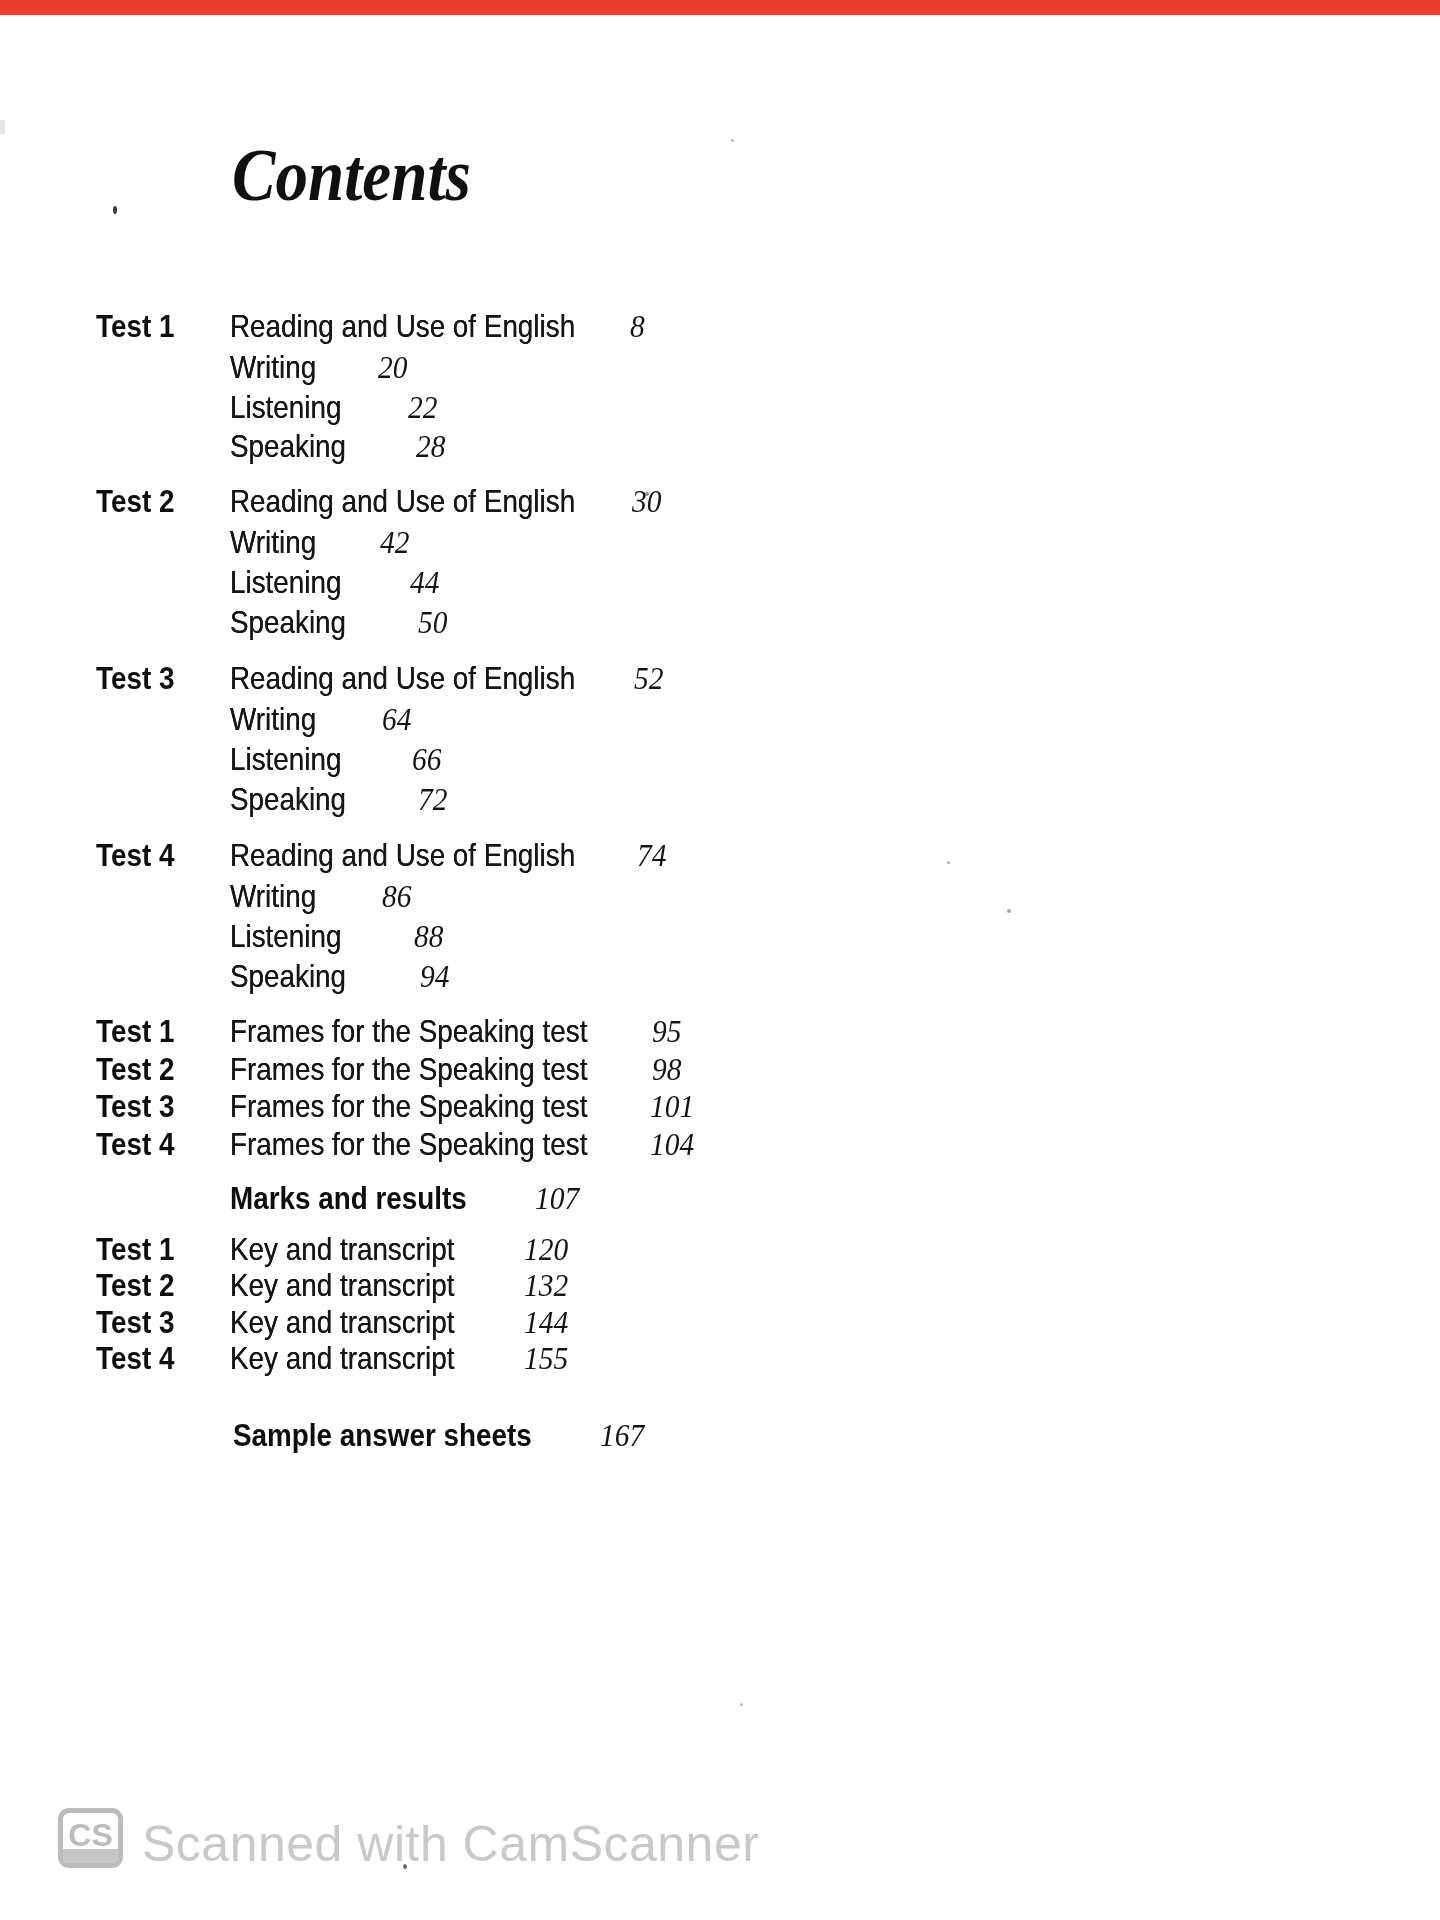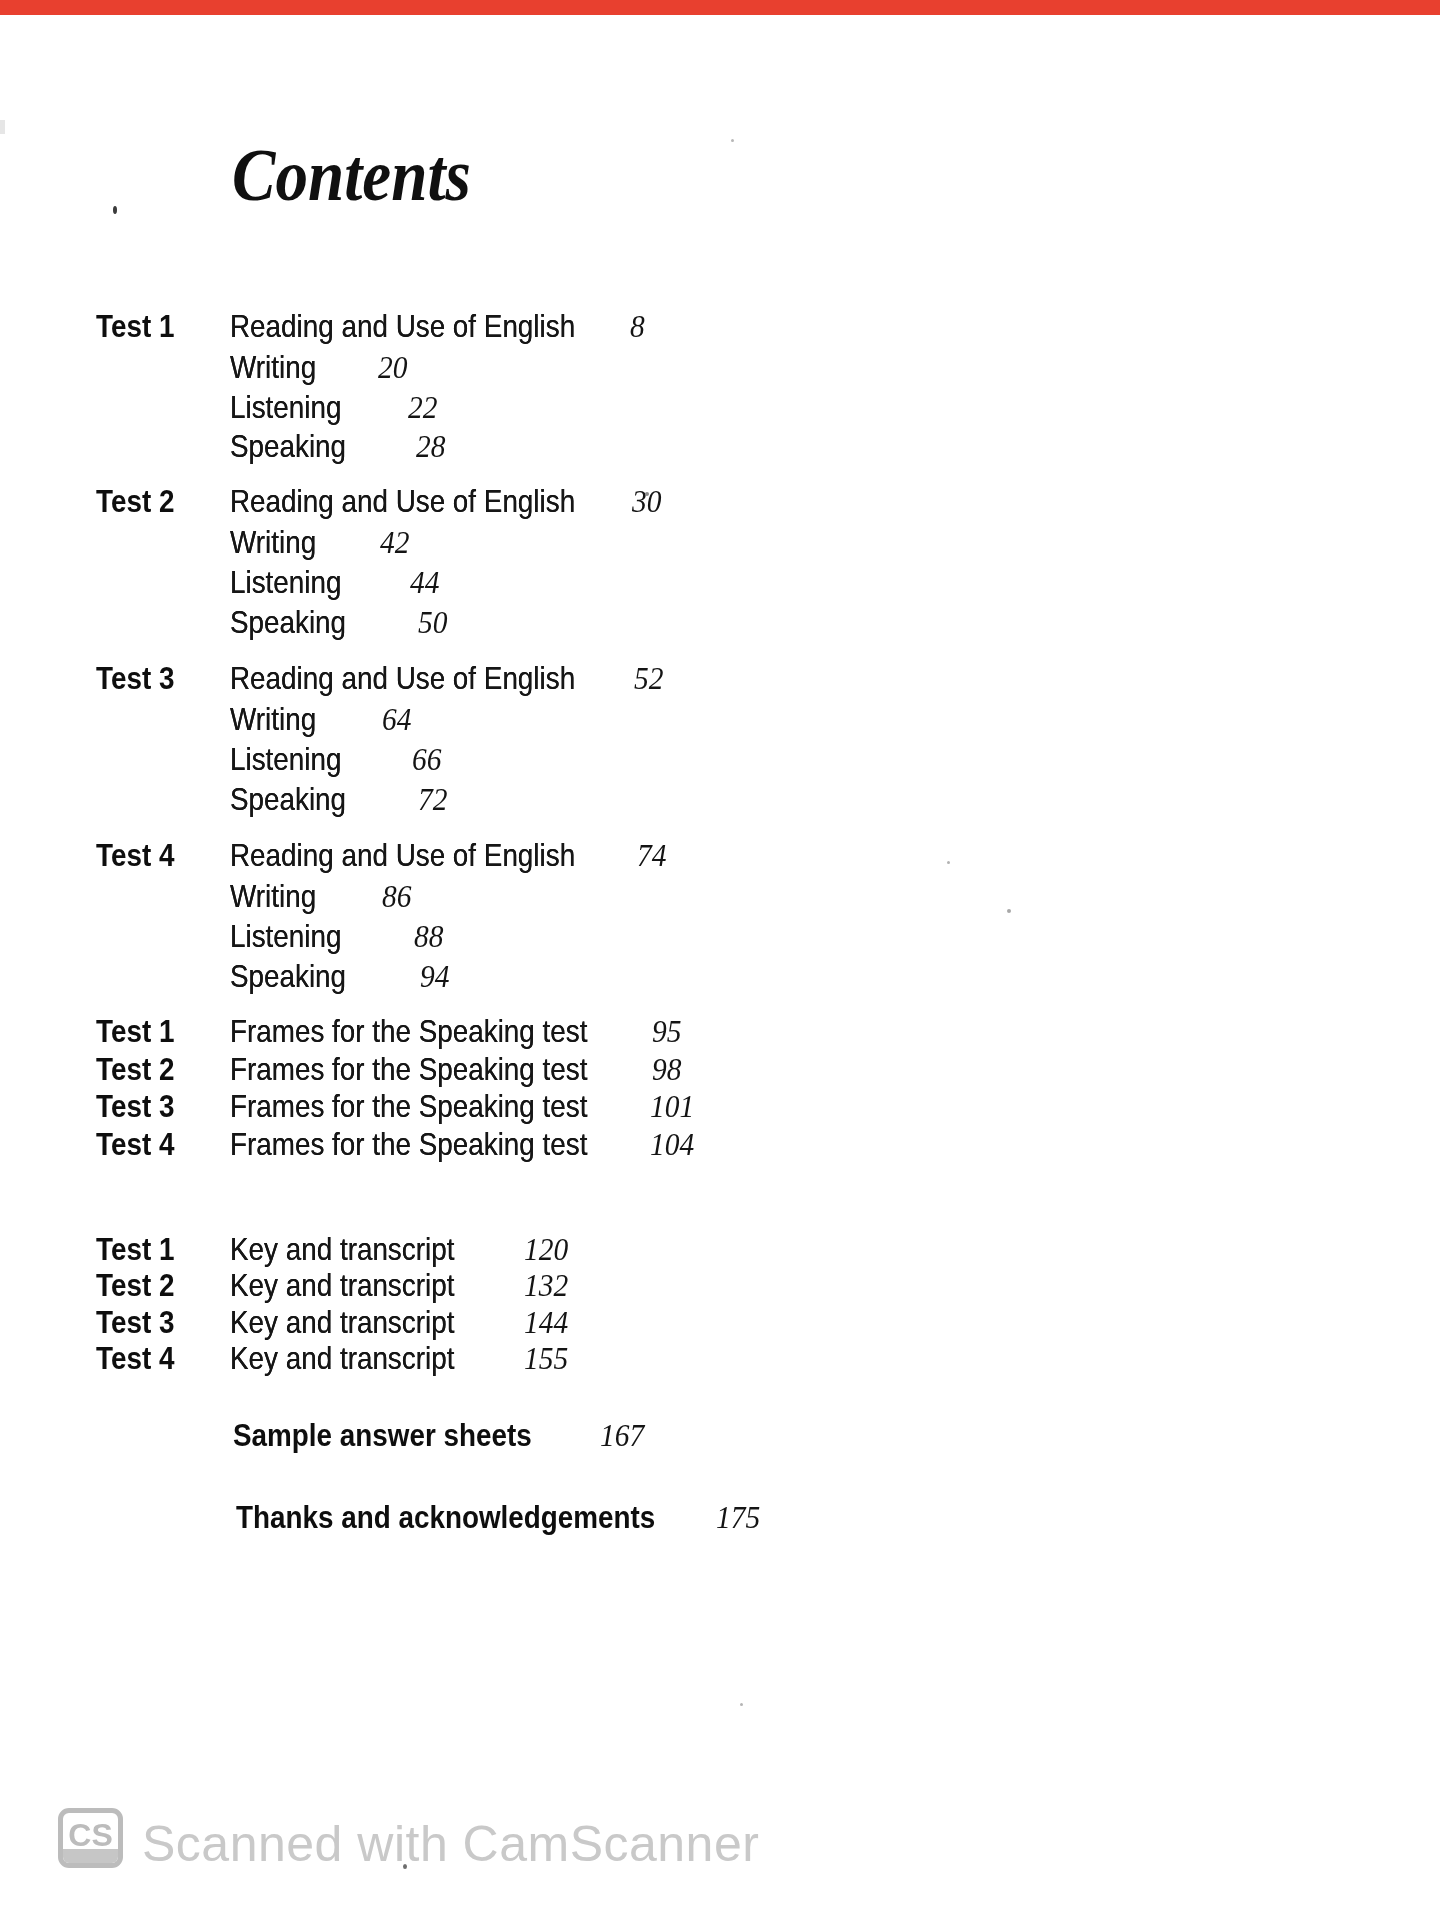--- a/index.html
+++ b/index.html
@@ -135,20 +135,24 @@
     <span class="tlabel" style="left:96px">Test 3</span>
     <span class="item" style="left:230px">Frames for the Speaking test</span>
     <span class="num" style="left:650px">101</span>
   </div>
   <div class="row" style="top:1128px">
     <span class="tlabel" style="left:96px">Test 4</span>
     <span class="item" style="left:230px">Frames for the Speaking test</span>
     <span class="num" style="left:650px">104</span>
   </div>
 
+  <div class="row" style="top:1182px">
+    <span class="head" style="left:230px">Marks and results</span>
+    <span class="num" style="left:535px">107</span>
+  </div>
 
   <div class="row" style="top:1233px">
     <span class="tlabel" style="left:96px">Test 1</span>
     <span class="item" style="left:230px">Key and transcript</span>
     <span class="num" style="left:524px">120</span>
   </div>
   <div class="row" style="top:1269px">
     <span class="tlabel" style="left:96px">Test 2</span>
     <span class="item" style="left:230px">Key and transcript</span>
     <span class="num" style="left:524px">132</span>
@@ -162,24 +166,20 @@
     <span class="tlabel" style="left:96px">Test 4</span>
     <span class="item" style="left:230px">Key and transcript</span>
     <span class="num" style="left:524px">155</span>
   </div>
 
   <div class="row" style="top:1419px">
     <span class="head" style="left:233px">Sample answer sheets</span>
     <span class="num" style="left:600px">167</span>
   </div>
 
-  <div class="row" style="top:1501px">
-    <span class="head" style="left:236px">Thanks and acknowledgements</span>
-    <span class="num" style="left:716px">175</span>
-  </div>
 
 
   <div class="cs-logo">
     <span class="cs-letters">CS</span>
     <div class="cs-strip"></div>
   </div>
   <div class="cs-text">Scanned with CamScanner</div>
 
   <i class="speck" style="left:113px;top:206px;width:4px;height:8px;background:#3c3c3c"></i>
   <i class="speck" style="left:731px;top:139px;width:3px;height:3px;background:#b7b7b7"></i>

